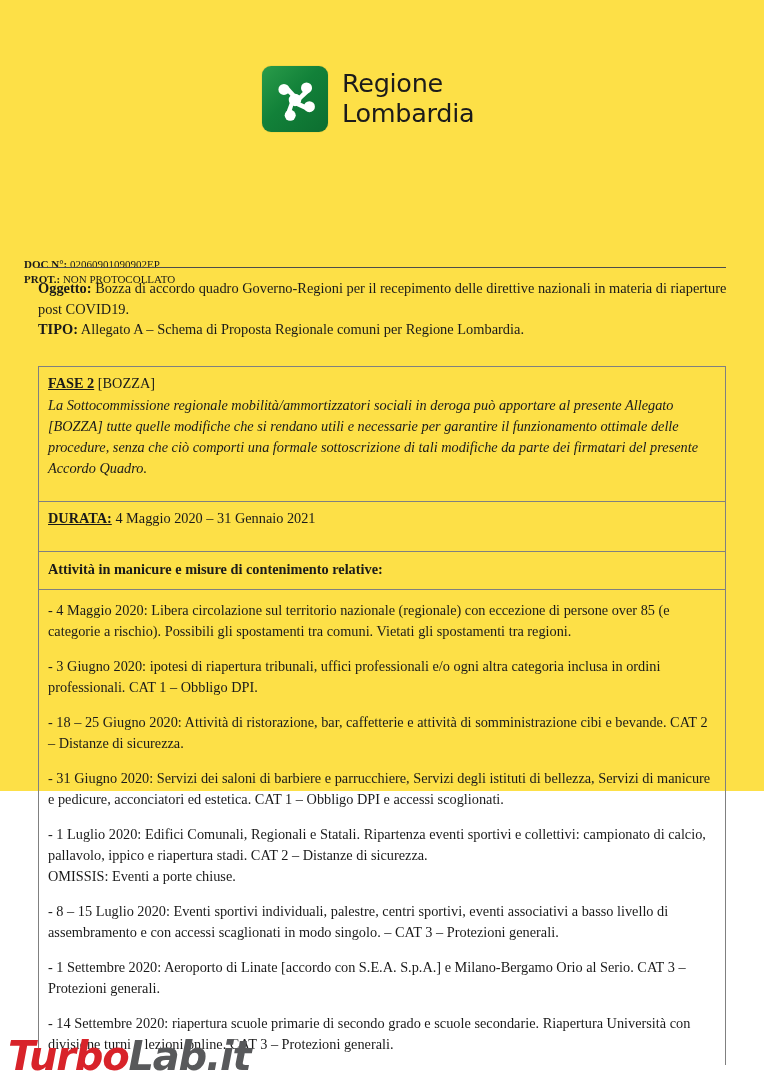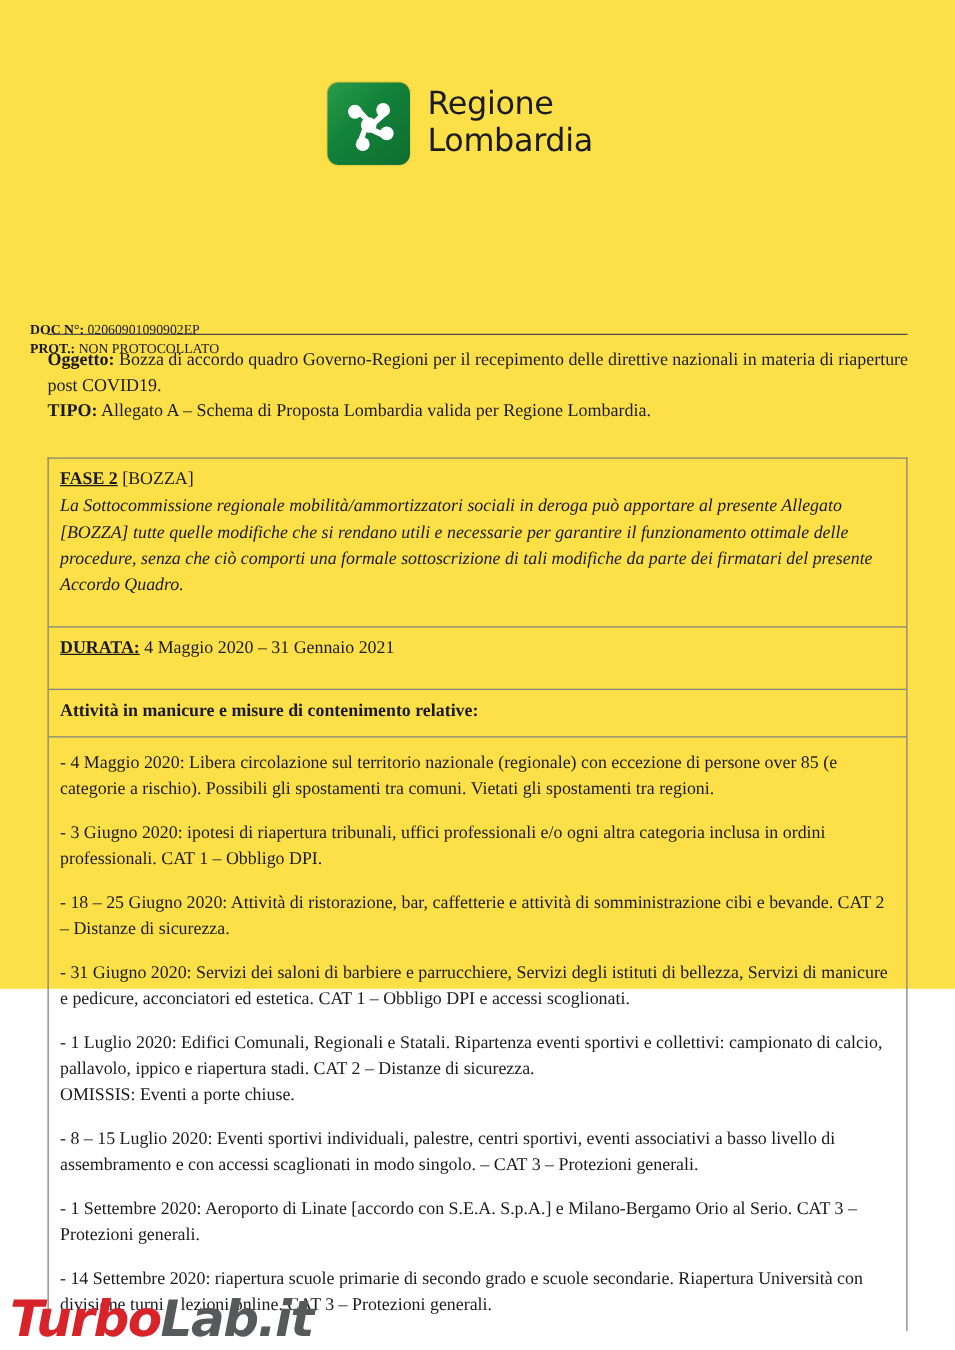--- a/index.html
+++ b/index.html
@@ -178,21 +178,21 @@
       <span class="lbl">PROT.:</span><span> NON PROTOCOLLATO</span>
     </div>
   </div>
   <div class="meta-rule"></div>
 
   <div class="subject">
     <p>
       <span class="lbl">Oggetto:</span><span> Bozza di accordo quadro Governo-Regioni per il recepimento delle direttive nazionali in materia di riaperture post COVID19.</span>
     </p>
     <p>
-      <span class="lbl">TIPO:</span><span> Allegato A – Schema di Proposta Lombardia valida per Regione Lombardia.</span>
+      <span class="lbl">TIPO:</span><span> Allegato A – Schema di Proposta Regionale comuni per Regione Lombardia.</span>
     </p>
   </div>
 
   <div class="tbl">
 
     <div class="cell cell-fase">
       <div class="fase-head">
         <span class="u">FASE 2</span><span> [BOZZA]</span>
       </div>
       <div class="fase-body">La Sottocommissione regionale mobilità/ammortizzatori sociali in deroga può apportare al presente Allegato [BOZZA] tutte quelle modifiche che si rendano utili e necessarie per garantire il funzionamento ottimale delle procedure, senza che ciò comporti una formale sottoscrizione di tali modifiche da parte dei firmatari del presente Accordo Quadro.</div>

